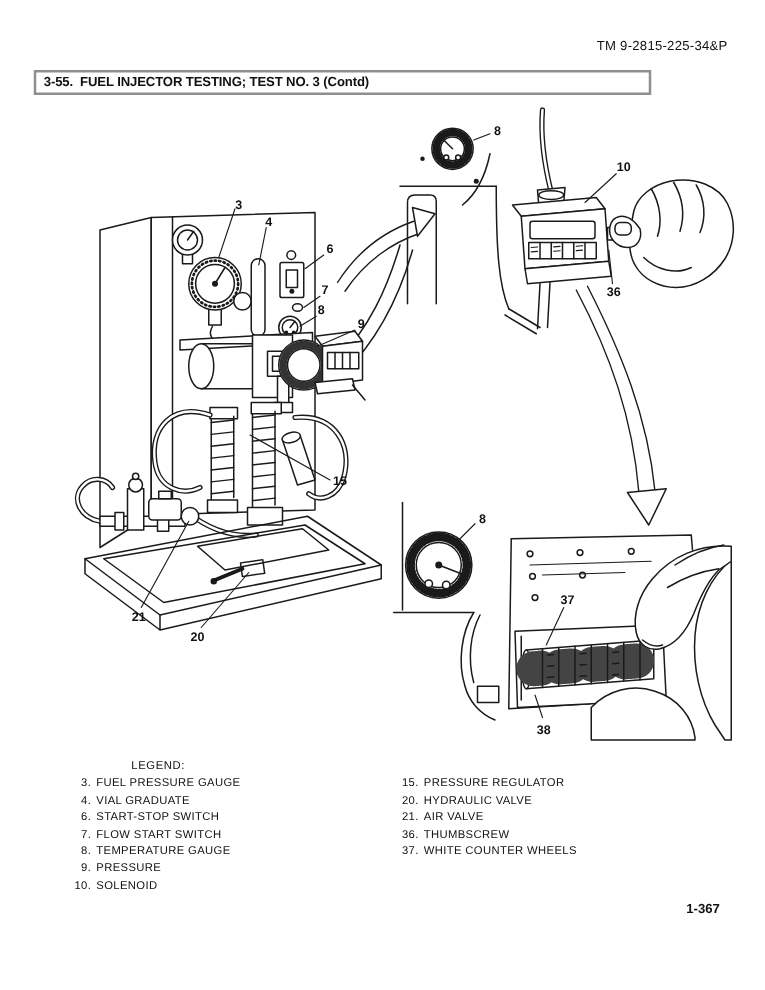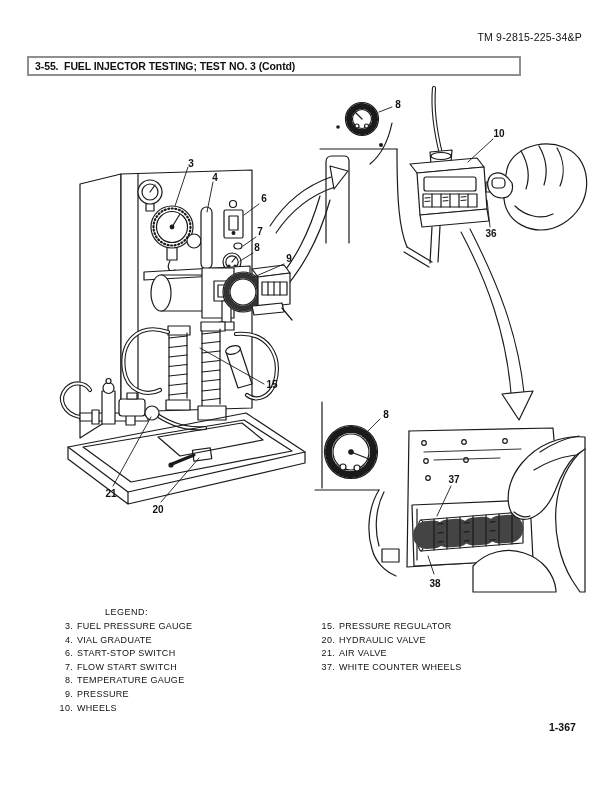--- a/index.html
+++ b/index.html
@@ -331,36 +331,40 @@
   <div class="lrow">
       <span class="lnum">8.</span>
       <span>TEMPERATURE GAUGE</span>
     </div>
   <div class="lrow">
       <span class="lnum">9.</span>
       <span>PRESSURE</span>
     </div>
   <div class="lrow">
       <span class="lnum">10.</span>
-      <span>WHEELS</span>
+      <span>SOLENOID</span>
     </div>
 </div>
 
 <div class="legend-col right">
   <div class="lrow">
       <span class="lnum">15.</span>
       <span>PRESSURE REGULATOR</span>
     </div>
   <div class="lrow">
       <span class="lnum">20.</span>
       <span>HYDRAULIC VALVE</span>
     </div>
   <div class="lrow">
       <span class="lnum">21.</span>
       <span>AIR VALVE</span>
     </div>
   <div class="lrow">
+      <span class="lnum">36.</span>
+      <span>THUMBSCREW</span>
+    </div>
+  <div class="lrow">
       <span class="lnum">37.</span>
       <span>WHITE COUNTER WHEELS</span>
     </div>
 </div>
 
 <div class="page-number">1-367</div>
 
 </body></html>

